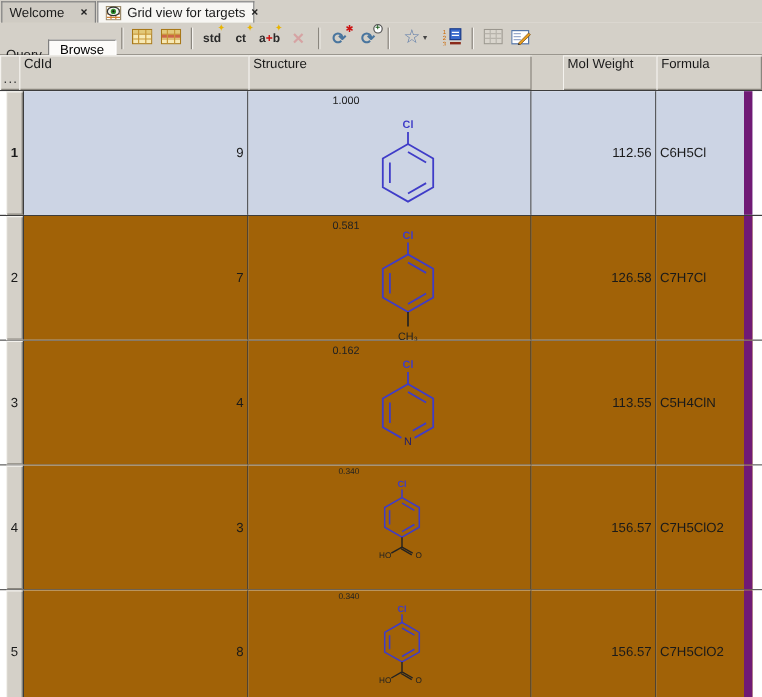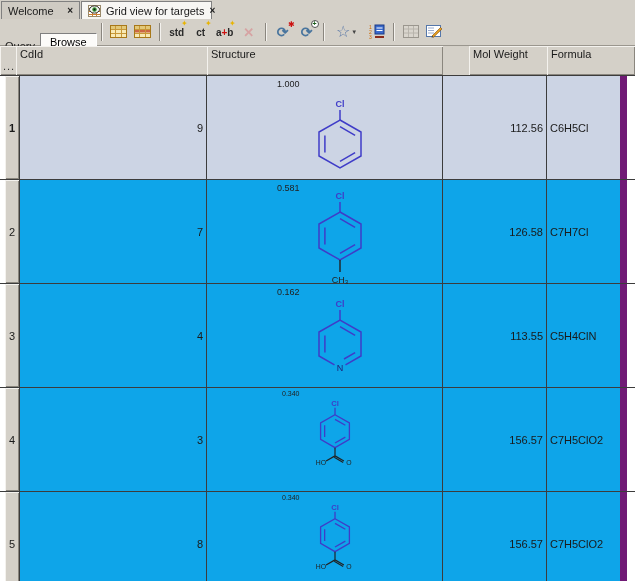--- a/index.html
+++ b/index.html
@@ -47,21 +47,21 @@
   .hcorner { left:0; width:20px; }
   .hcorner span { position:absolute; left:3px; bottom:3px; letter-spacing:1px; color:#333; }
   .h-cdid { left:16px; width:223px; }
   .h-struct { left:207px; width:236px; }
   .h-mw { left:469px; width:104px; }
   .h-formula { left:547px; width:88px; }
 
   
   .lstrip { position:absolute; left:0; top:76px; width:5px; height:505px; background:#c8c4bc; }
   .grow { position:absolute; left:0; width:635px; height:104px; border-bottom:1px solid #3c3c3c; background:#fff; }
-  .c { position:absolute; top:0; height:103px; display:flex; align-items:center; background:#0ea5e9; }
+  .c { position:absolute; top:0; height:103px; display:flex; align-items:center; background:#a16207; }
   .c-num { left:5px; width:15px; background:#d4d0c8; justify-content:center;
            box-shadow:inset 1px 1px 0 #f4f2ee, inset -1px -1px 0 #8a867e;
            border-right:1px solid #3c3c3c; }
   .c-cdid { left:20px; width:187px; justify-content:flex-end; padding-right:3px;
             border-right:1px solid #3c3c3c; }
   .c-struct { left:207px; width:236px; border-right:1px solid #3c3c3c; }
   .c-mw { left:443px; width:104px; justify-content:flex-end; padding-right:3px;
           border-right:1px solid #3c3c3c; }
   .c-formula { left:547px; width:80px; justify-content:flex-start; padding-left:3px;
                border-right:7px solid #701a75; }

